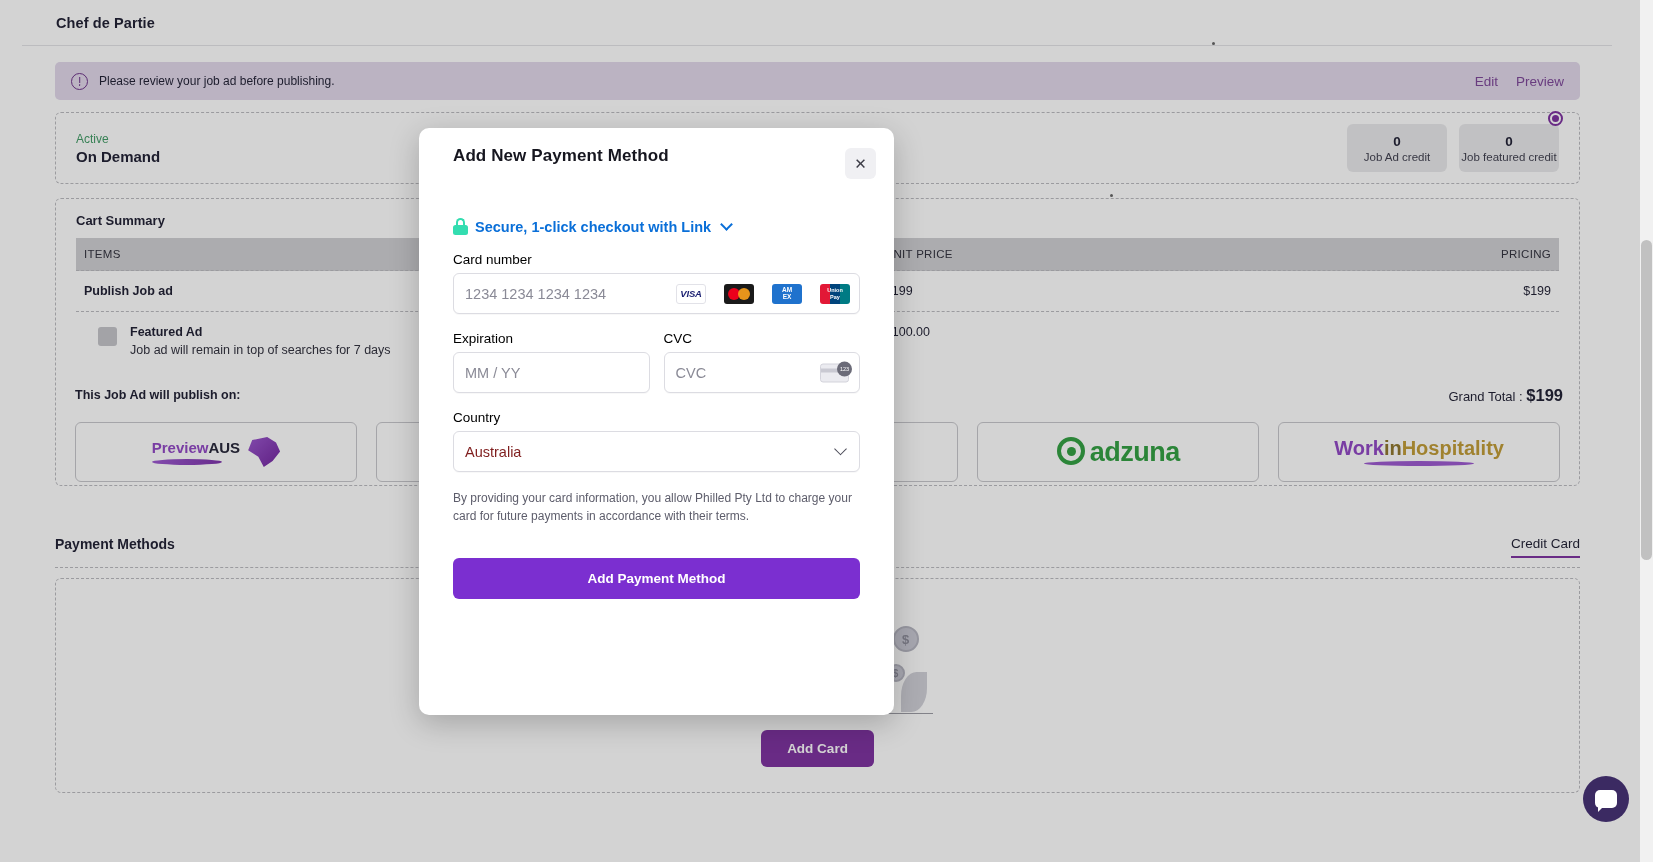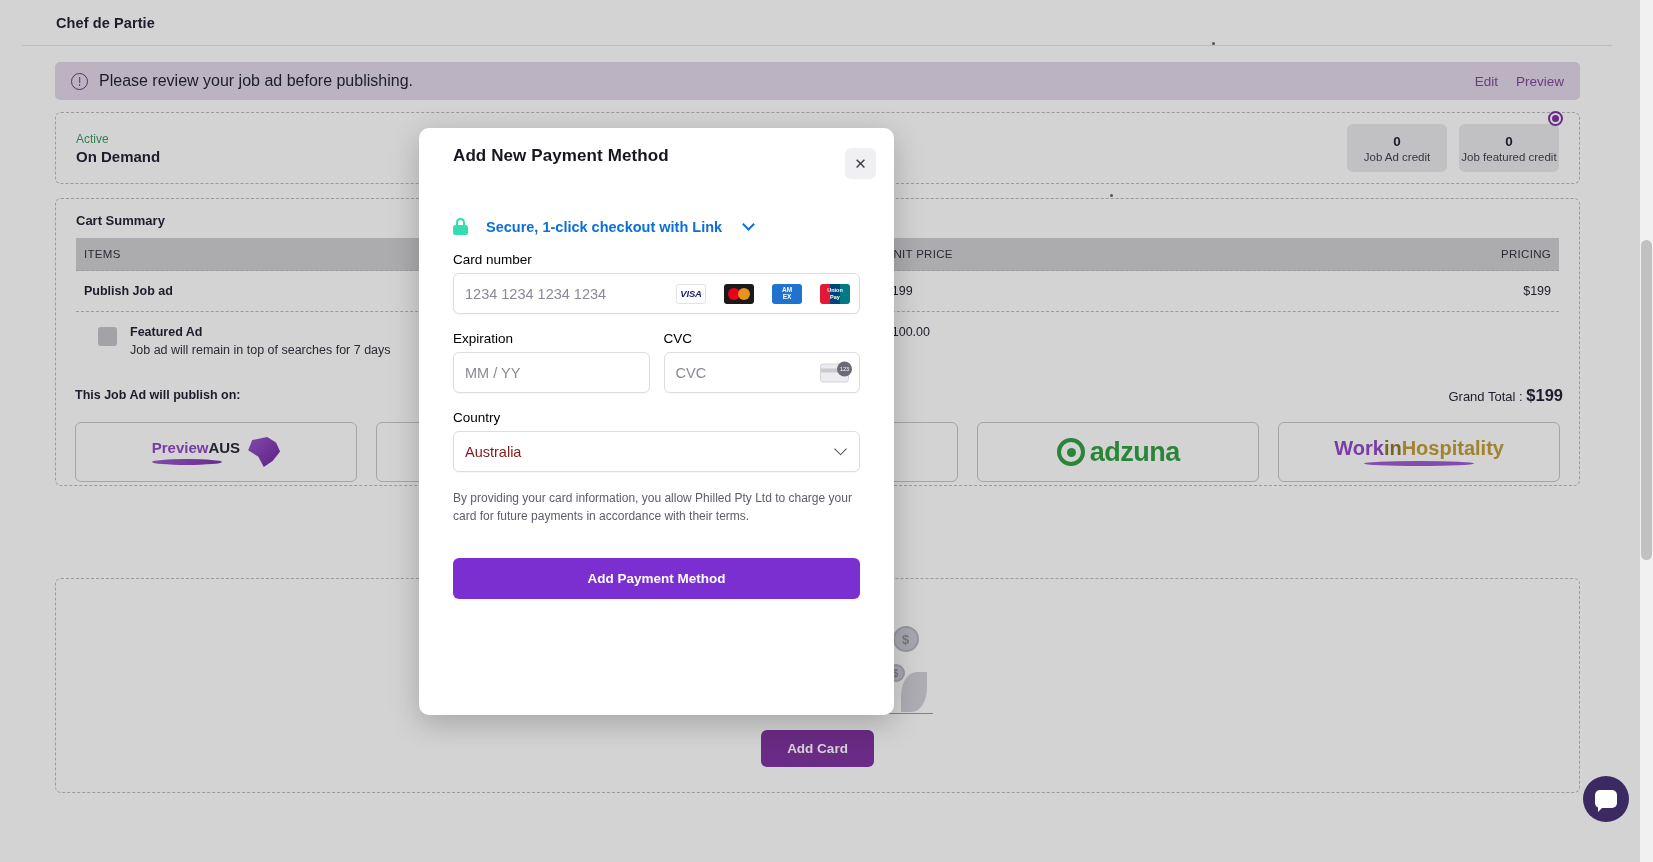--- a/index.html
+++ b/index.html
@@ -62,21 +62,21 @@
     position: absolute; left: 50%; top: 3px;
     transform: translateX(-50%);
     width: 1.6px; height: 6px; background: #6b2f87;
   }
   .notice .warn-icon::after {
     content: "";
     position: absolute; left: 50%; bottom: 2.5px;
     transform: translateX(-50%);
     width: 1.8px; height: 1.8px; background: #6b2f87; border-radius: 50%;
   }
-  .notice .msg { font-size: 16px; color: #1b1b2f; }
+  .notice .msg { font-size: 12px; color: #1b1b2f; }
   .notice .actions {
     margin-left: auto; display: flex; gap: 18px;
   }
   .notice .actions a {
     font-size: 13.5px; color: #7b4397; text-decoration: none;
   }
 
   .plan-card {
     position: absolute; left: 55px; top: 112px;
     width: 1525px; height: 72px;
@@ -180,21 +180,21 @@
   }
   .lg-talent .circ::after {
     content: ""; position: absolute; left: 8px; top: 6px;
     width: 10px; height: 10px; background: #fff;
     clip-path: polygon(0 0,100% 0,100% 30%,65% 30%,65% 100%,30% 100%,30% 30%,0 30%);
     transform: rotate(35deg);
   }
   .lg-talent .tx { line-height: 0.95; }
   .lg-talent .tx div { font-size: 16px; font-weight: 800; color: #1b1b2f; letter-spacing: -.3px; }
   .lg-jora { font-size: 26px; font-weight: 700; color: #2e7d4f; letter-spacing: -1px; }
-  .lg-adzuna { display: flex; align-items: center; gap: 5px; }
+  .lg-adzuna { display: flex; gap: 5px; }
   .lg-adzuna .spiral {
     width: 28px; height: 28px; border-radius: 50%;
     border: 4px solid #2e9e3e; position: relative;
   }
   .lg-adzuna .spiral::after {
     content: ""; position: absolute; left: 6px; top: 6px;
     width: 9px; height: 9px; border-radius: 50%; background: #2e9e3e;
   }
   .lg-adzuna .w { font-size: 27px; font-weight: 700; color: #2e9e3e; letter-spacing: -.5px; }
   .lg-wih { text-align: center; line-height: 1; }
@@ -330,21 +330,21 @@
   }
   .close-btn {
     position: absolute; right: 18px; top: 20px;
     width: 31px; height: 31px; border-radius: 6px;
     background: #f0f0f3; border: none; cursor: pointer;
     display: flex; align-items: center; justify-content: center;
     color: #3c3c46; font-size: 15px;
     font-family: "Liberation Sans", sans-serif;
   }
   .link-row {
-    display: flex; align-items: center; gap: 18px;
+    display: flex; align-items: center; gap: 7px;
     margin-top: 52px;
   }
   .lock-icon {
     width: 15px; height: 17px; position: relative; flex: 0 0 15px;
   }
   .lock-icon .body {
     position: absolute; bottom: 0; left: 0; width: 15px; height: 10px;
     background: #33ddb0; border-radius: 2.5px;
   }
   .lock-icon .shackle {
@@ -542,20 +542,24 @@
         </div>
       </div>
       <div class="logo-box">
         <div class="lg-wih">
           <div class="l1"><span class="a">Work</span><span class="b">in</span><span class="c">Hospitality</span></div>
           <div class="sw"></div>
         </div>
       </div>
     </div>
 
+    <div class="pm-head">
+      <span class="t">Payment Methods</span>
+      <span class="pm-tab">Credit Card</span>
+    </div>
 
     <div class="pm-body">
       <div class="illus">
         <span class="card1"></span>
         <span class="card2"></span>
         <span class="card3"></span>
         <span class="wallet"></span>
         <span class="clasp"></span>
         <span class="person-arm"></span>
         <span class="person-head"></span>

